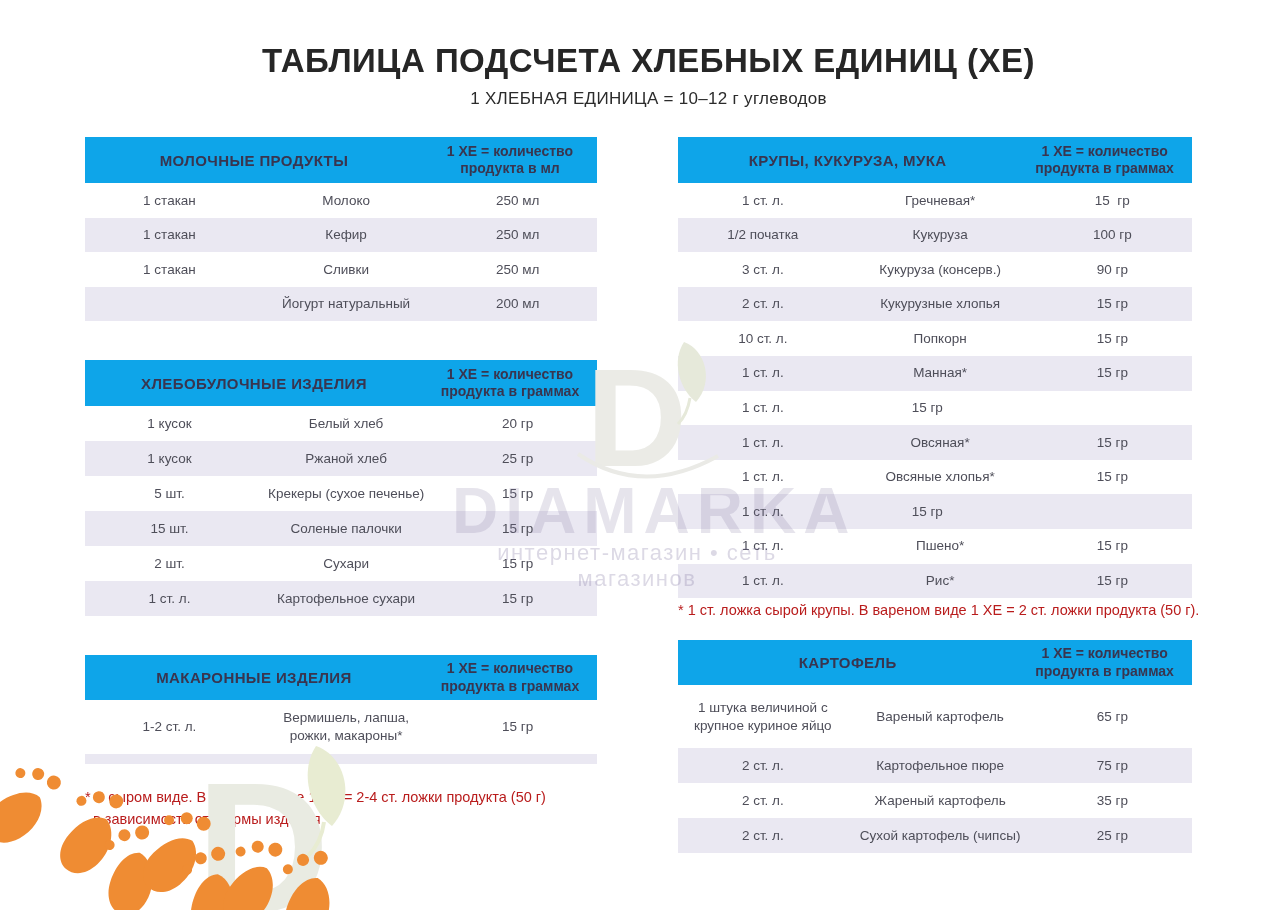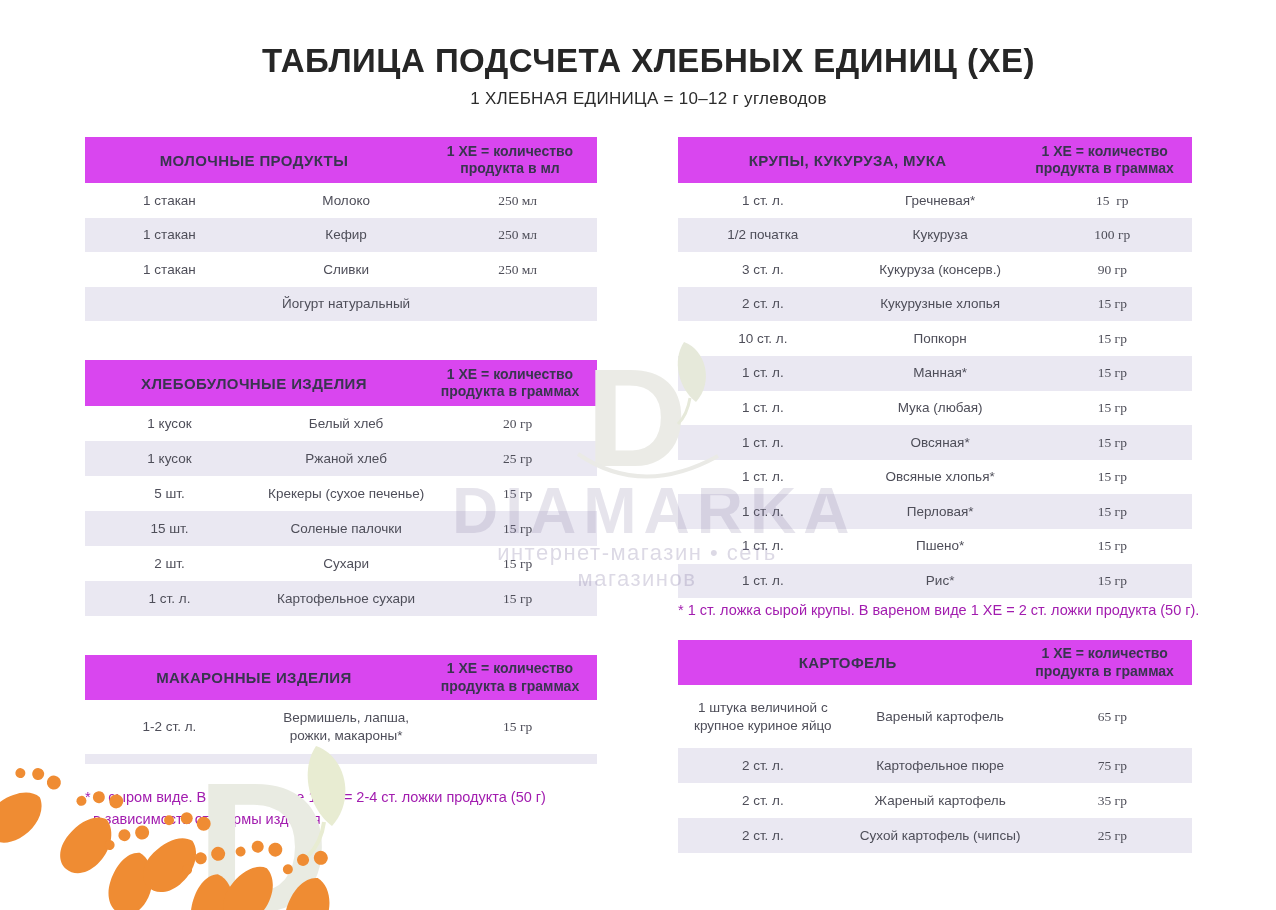--- a/index.html
+++ b/index.html
@@ -23,52 +23,52 @@
     letter-spacing:.3px;color:#2b2b2b;
   }
   
   .bu-table{position:absolute;}
   #table-dairy  {left:85px; top:137px;width:512px;}
   #table-bakery {left:85px; top:360px;width:512px;}
   #table-pasta  {left:85px; top:655px;width:512px;}
   #table-cereals{left:678px;top:137px;width:514px;}
   #table-potato {left:678px;top:640px;width:514px;}
 
-  .t-head{display:flex;background:#d946ef;height:46px;}
+  .t-head{display:flex;background:#0ea5e9;height:46px;}
   .t-head-title{
     width:66%;display:flex;align-items:center;justify-content:center;
     font-weight:bold;font-size:15px;letter-spacing:.4px;color:#39354f;text-align:center;
   }
   .t-head-unit{
     width:34%;display:flex;align-items:center;justify-content:center;
     font-weight:bold;font-size:14px;line-height:1.25;color:#39354f;
     text-align:center;padding:0 10px;box-sizing:border-box;
   }
   .t-row{display:flex;height:34.6px;background:#ffffff;}
   .t-row.shaded{background:#eae8f2;}
   .t-cell{
     display:flex;align-items:center;justify-content:center;
     text-align:center;font-size:13.5px;color:#4e4e59;
     white-space:pre-wrap;line-height:1.3;
     padding:2px 6px;box-sizing:border-box;
   }
   .qty-cell{width:33%;}
   .product-cell{width:36%;}
-  .value-cell{width:31%;font-family:Liberation Serif, serif;}
+  .value-cell{width:31%;}
   #table-bakery .t-row{height:35px;}
   #table-pasta .t-head{height:45px;}
   #table-pasta .t-row{height:53px;}
   #table-potato .t-head{height:45px;justify-content:flex-end;}
   #table-potato .t-row{height:35px;}
   #table-potato .t-row:nth-child(2){height:63px;}
   .t-strip{height:10px;background:#eae8f2;margin-top:1px;}
 
   
   .footnote{
-    position:absolute;font-size:14.5px;color:#a21caf;
+    position:absolute;font-size:14.5px;color:#b91c1c;
     line-height:1.5;white-space:pre-wrap;
   }
   #footnote-pasta{left:85px;top:787px;}
   #footnote-cereals{left:678px;top:600px;}
 
   
   .wm{pointer-events:none;}
   .wm-brand{
     position:absolute;left:452px;top:474px;width:370px;
     text-align:center;font-size:64px;font-weight:bold;
@@ -108,20 +108,21 @@
         <div class="t-cell value-cell">250 мл</div>
       </div>
       <div class="t-row">
         <div class="t-cell qty-cell">1 стакан</div>
         <div class="t-cell product-cell">Сливки</div>
         <div class="t-cell value-cell">250 мл</div>
       </div>
       <div class="t-row shaded">
         <div class="t-cell qty-cell"></div>
         <div class="t-cell product-cell">Йогурт натуральный</div>
+        <div class="t-cell value-cell">200 мл</div>
       </div>
     </div>
   <div class="bu-table" id="table-bakery">
       <div class="t-head">
         <div class="t-head-title">ХЛЕБОБУЛОЧНЫЕ ИЗДЕЛИЯ</div>
         <div class="t-head-unit">1 ХЕ = количество продукта в граммах</div>
       </div>
       <div class="t-row">
         <div class="t-cell qty-cell">1 кусок</div>
         <div class="t-cell product-cell">Белый хлеб</div>
@@ -196,36 +197,34 @@
         <div class="t-cell product-cell">Попкорн</div>
         <div class="t-cell value-cell">15 гр</div>
       </div>
       <div class="t-row shaded">
         <div class="t-cell qty-cell">1 ст. л.</div>
         <div class="t-cell product-cell">Манная*</div>
         <div class="t-cell value-cell">15 гр</div>
       </div>
       <div class="t-row">
         <div class="t-cell qty-cell">1 ст. л.</div>
-        <div class="t-cell product-cell">Мука (любая)</div>
         <div class="t-cell value-cell">15 гр</div>
       </div>
       <div class="t-row shaded">
         <div class="t-cell qty-cell">1 ст. л.</div>
         <div class="t-cell product-cell">Овсяная*</div>
         <div class="t-cell value-cell">15 гр</div>
       </div>
       <div class="t-row">
         <div class="t-cell qty-cell">1 ст. л.</div>
         <div class="t-cell product-cell">Овсяные хлопья*</div>
         <div class="t-cell value-cell">15 гр</div>
       </div>
       <div class="t-row shaded">
         <div class="t-cell qty-cell">1 ст. л.</div>
-        <div class="t-cell product-cell">Перловая*</div>
         <div class="t-cell value-cell">15 гр</div>
       </div>
       <div class="t-row">
         <div class="t-cell qty-cell">1 ст. л.</div>
         <div class="t-cell product-cell">Пшено*</div>
         <div class="t-cell value-cell">15 гр</div>
       </div>
       <div class="t-row shaded">
         <div class="t-cell qty-cell">1 ст. л.</div>
         <div class="t-cell product-cell">Рис*</div>

